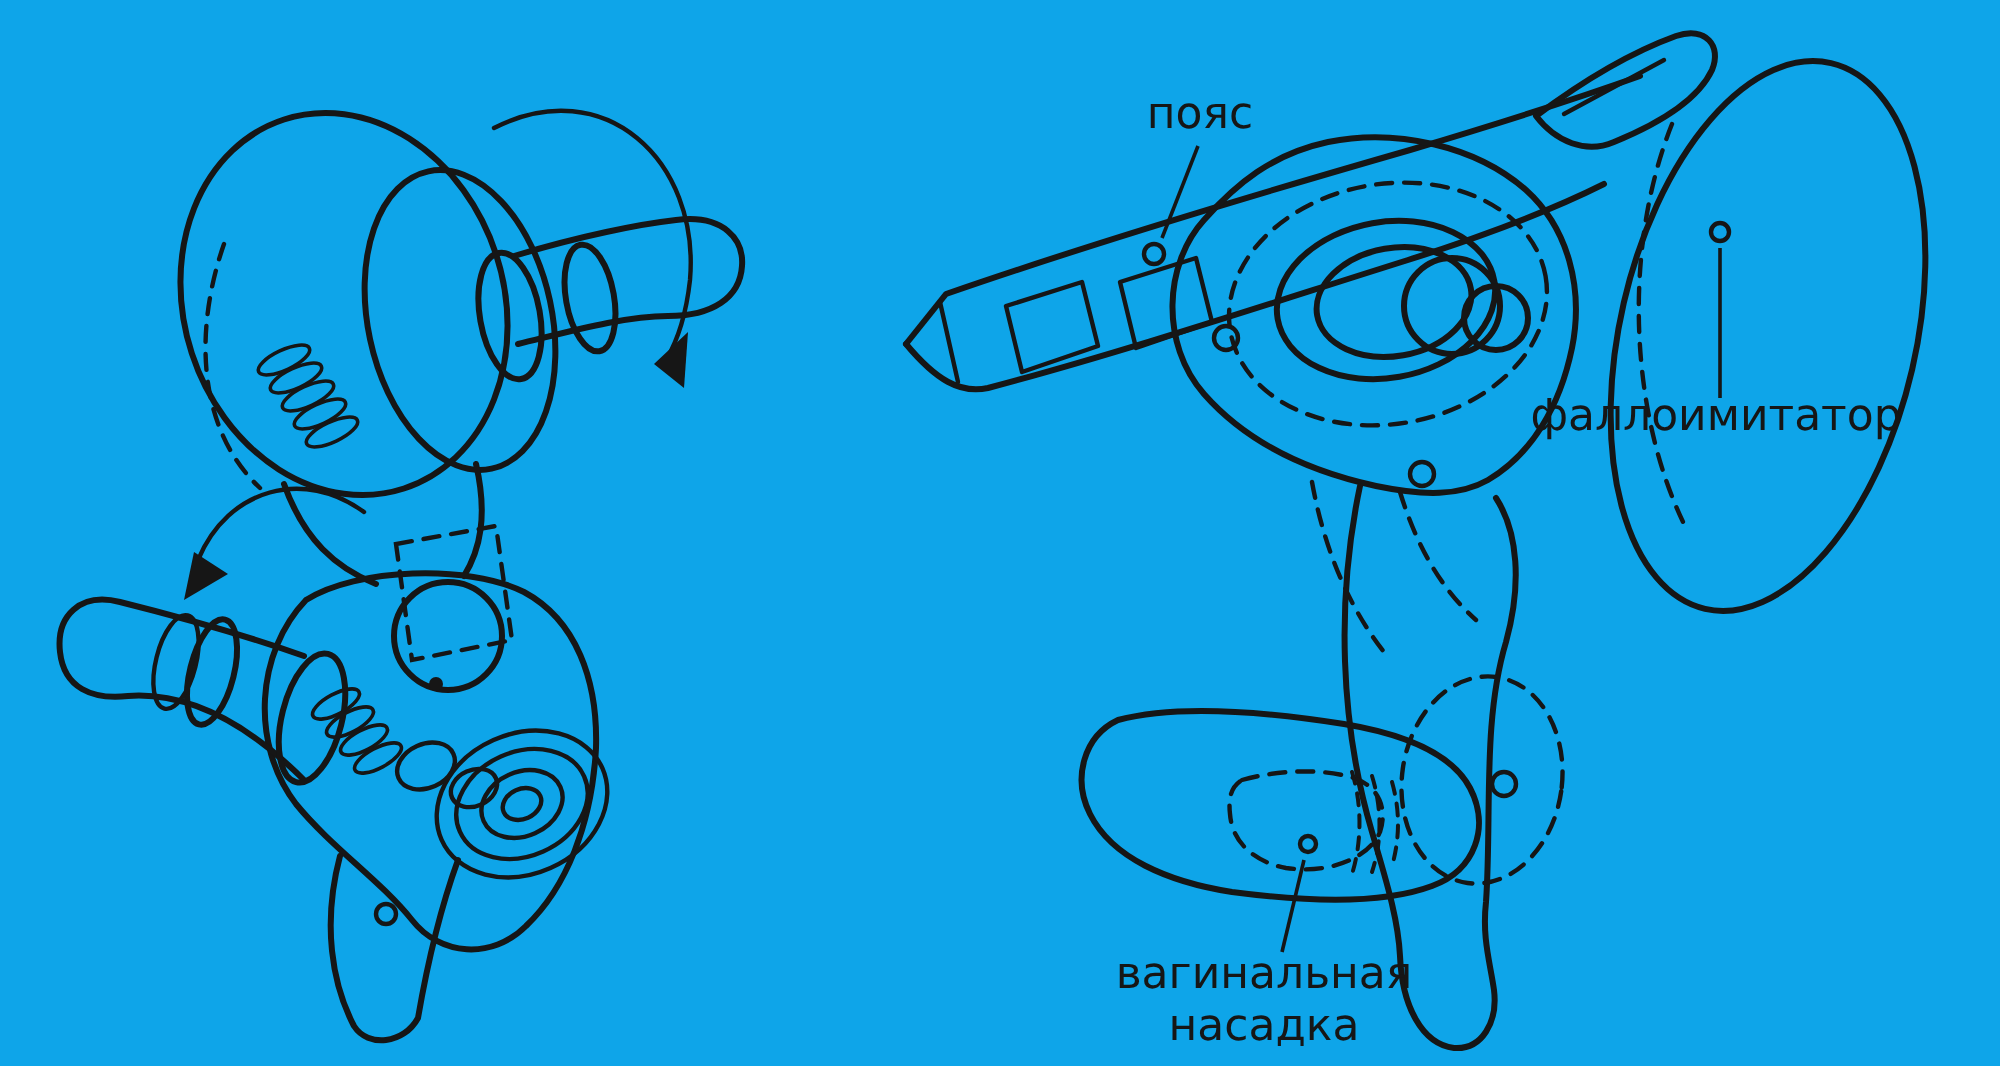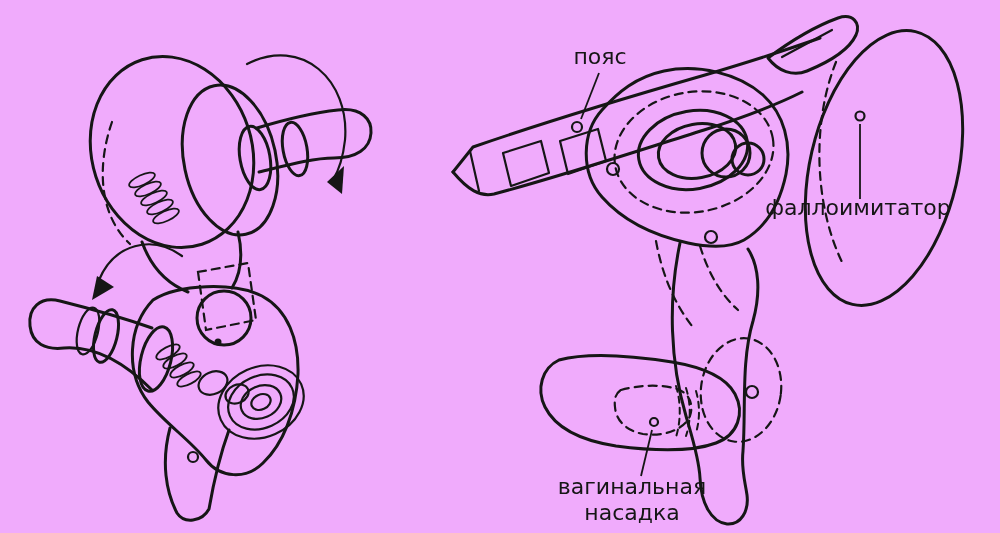--- a/index.html
+++ b/index.html
@@ -4,21 +4,21 @@
 <style>
   html, body {
     margin: 0;
     padding: 0;
     background: #ffffff;
   }
   .stage {
     position: relative;
     width: 1000px;
     height: 533px;
-    background: #f0abfc;
+    background: #0ea5e9;
     overflow: hidden;
     font-family: "DejaVu Sans", "Liberation Sans", sans-serif;
   }
   svg { display: block; }
   .ink    { stroke: #161616; fill: none; stroke-width: 3; stroke-linecap: round; stroke-linejoin: round; }
   .ink2   { stroke: #161616; fill: none; stroke-width: 2.2; stroke-linecap: round; stroke-linejoin: round; }
   .dash   { stroke: #161616; fill: none; stroke-width: 2.2; stroke-dasharray: 8 6; stroke-linecap: round; }
   .dashthin { stroke: #161616; fill: none; stroke-width: 2; stroke-dasharray: 6 5; stroke-linecap: round; }
   .coil   { stroke: #161616; fill: none; stroke-width: 1.8; }
   .leader { stroke: #161616; fill: none; stroke-width: 1.8; }

